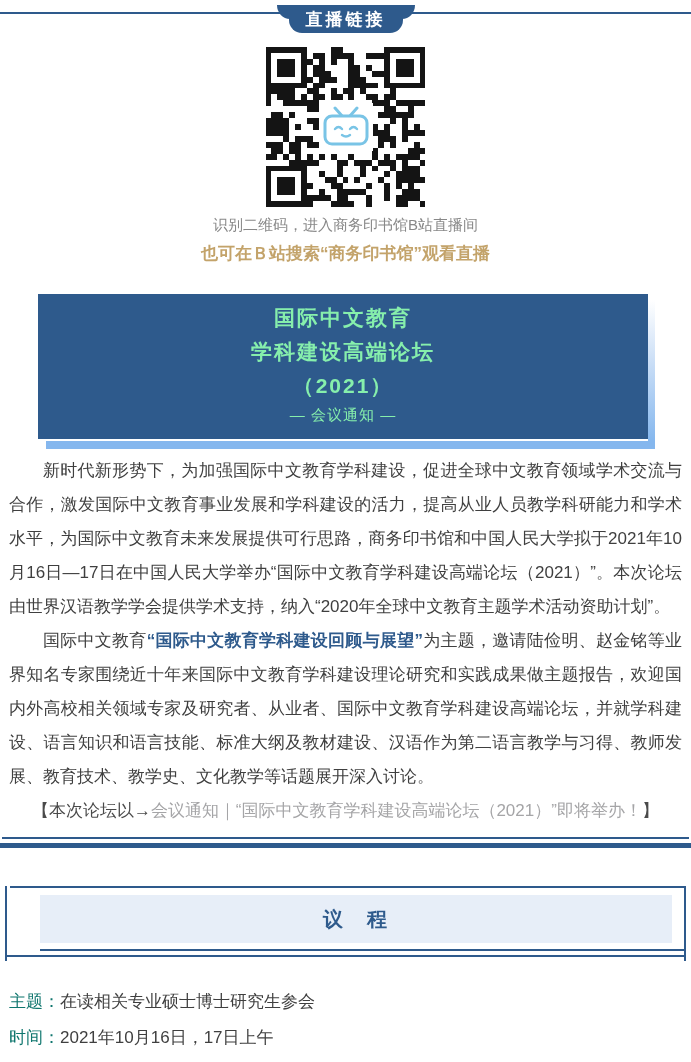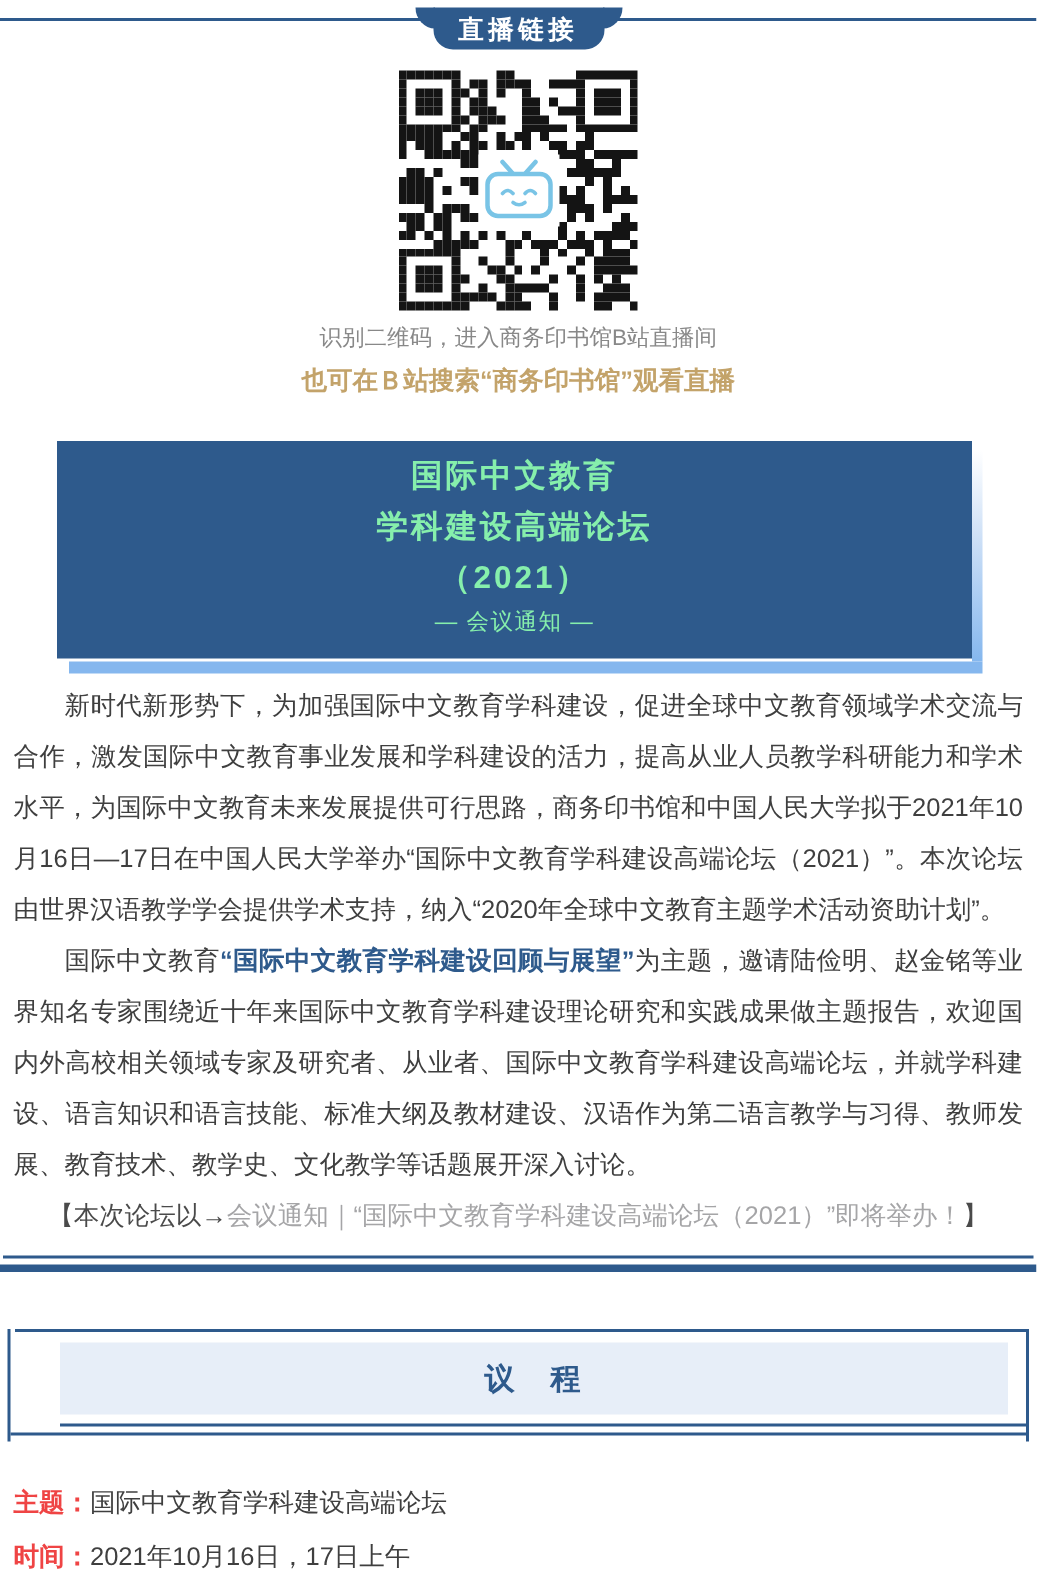--- a/index.html
+++ b/index.html
@@ -80,21 +80,21 @@
     margin:0 12px 0 33px; height:48px; background:#e7eef8;
     display:flex; align-items:center; justify-content:center;
   }
   .agenda-title { color:#2e5a8c; font-size:20px; font-weight:bold; letter-spacing:2px; }
   .agenda-underline1 { height:2px; background:#2e5a8c; margin:6px 0 0 33px; }
   .agenda-underline2 { height:2px; background:#2e5a8c; margin:4px 0 0 0; }
 
   
   .info-list { margin:24px 9px 0 9px; font-size:17px; }
   .info-item { line-height:34px; margin-bottom:2px; }
-  .info-label { font-weight:bold; color:#ef4444; }
+  .info-label { font-weight:normal; color:#0f766e; }
   .info-value { color:#3f3f3f; }
 </style>
 </head>
 <body>
 
 <div class="top-section">
   <div class="top-rule"></div>
   <div class="ribbon-tab">
     <span>直播链接</span>
   </div>
@@ -867,21 +867,21 @@
   <div class="agenda-topline"></div>
   <div class="agenda-band">
     <span class="agenda-title">议　程</span>
   </div>
   <div class="agenda-underline1"></div>
   <div class="agenda-underline2"></div>
 </div>
 
 <div class="info-list">
   <div class="info-item">
-    <span class="info-label">主题：</span><span class="info-value">国际中文教育学科建设高端论坛</span>
+    <span class="info-label">主题：</span><span class="info-value">在读相关专业硕士博士研究生参会</span>
   </div>
   <div class="info-item">
     <span class="info-label">时间：</span><span class="info-value">2021年10月16日，17日上午</span>
   </div>
   <div class="info-item">
     <span class="info-label">地点：</span><span class="info-value">中国人民大学逸夫楼</span>
   </div>
 
 </div>
 

